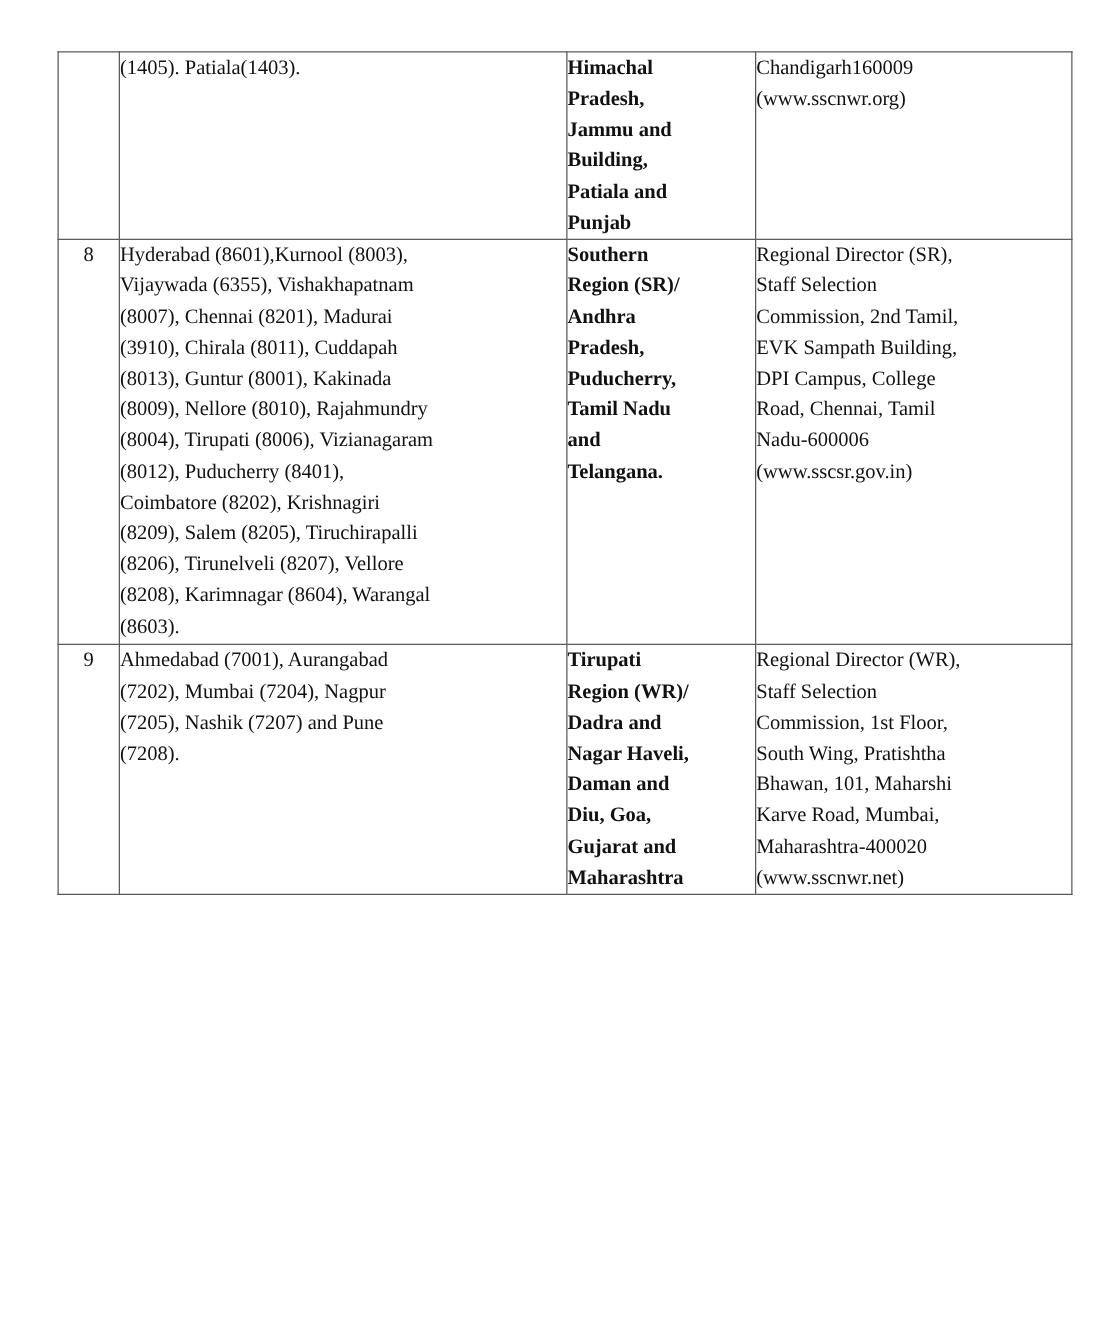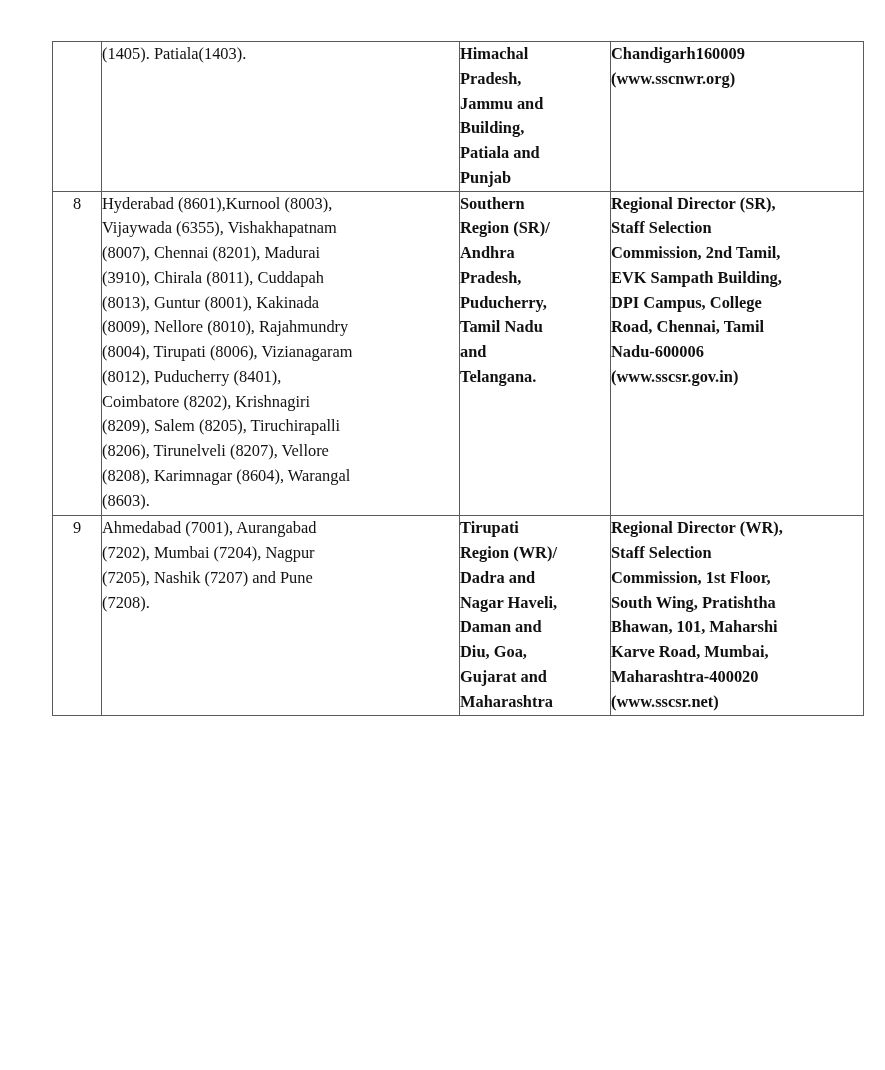--- a/index.html
+++ b/index.html
@@ -10,21 +10,21 @@
   body {
     width: 885px;
     height: 1070px;
     position: relative;
     overflow: hidden;
     font-family: "Liberation Serif", "DejaVu Serif", serif;
     color: #111111;
   }
   table.doc-table {
     position: absolute;
-    left: 52px;
+    left: 46px;
     top: 41px;
     border-collapse: collapse;
     table-layout: fixed;
     width: 811px;
   }
   table.doc-table td {
     border: 1.3px solid #5a5a5a;
     vertical-align: top;
     font-size: 16.4px;
     line-height: 24.75px;
@@ -36,21 +36,21 @@
   col.c-centres { width: 358px; }
   col.c-region { width: 151px; }
   col.c-address { width: 253px; }
 
   td.num {
     text-align: center;
     padding-top: 0;
   }
   td.centres { padding-left: 11px; padding-right: 4px; }
   td.region { padding-left: 8px; padding-right: 2px; font-weight: bold; }
-  td.address { padding-left: 10px; padding-right: 2px; font-weight: bold; }
+  td.address { padding-left: 10px; padding-right: 2px; }
 
   .line { display: block; white-space: nowrap; }
 
   tr.row-top td { padding-bottom: 0; }
   tr.row-8 td { padding-bottom: 2px; }
   tr.row-9 td { padding-bottom: 1px; }
 </style>
 </head>
 <body>
 
@@ -137,17 +137,17 @@
           <span class="line">Maharashtra</span>
         </td>
       <td class="address">
           <span class="line">Regional Director (WR),</span>
           <span class="line">Staff Selection</span>
           <span class="line">Commission, 1st Floor,</span>
           <span class="line">South Wing, Pratishtha</span>
           <span class="line">Bhawan, 101, Maharshi</span>
           <span class="line">Karve Road, Mumbai,</span>
           <span class="line">Maharashtra-400020</span>
-          <span class="line">(www.sscsr.net)</span>
+          <span class="line">(www.sscnwr.net)</span>
         </td>
     </tr>
   </tbody>
 </table>
 
 </body></html>

